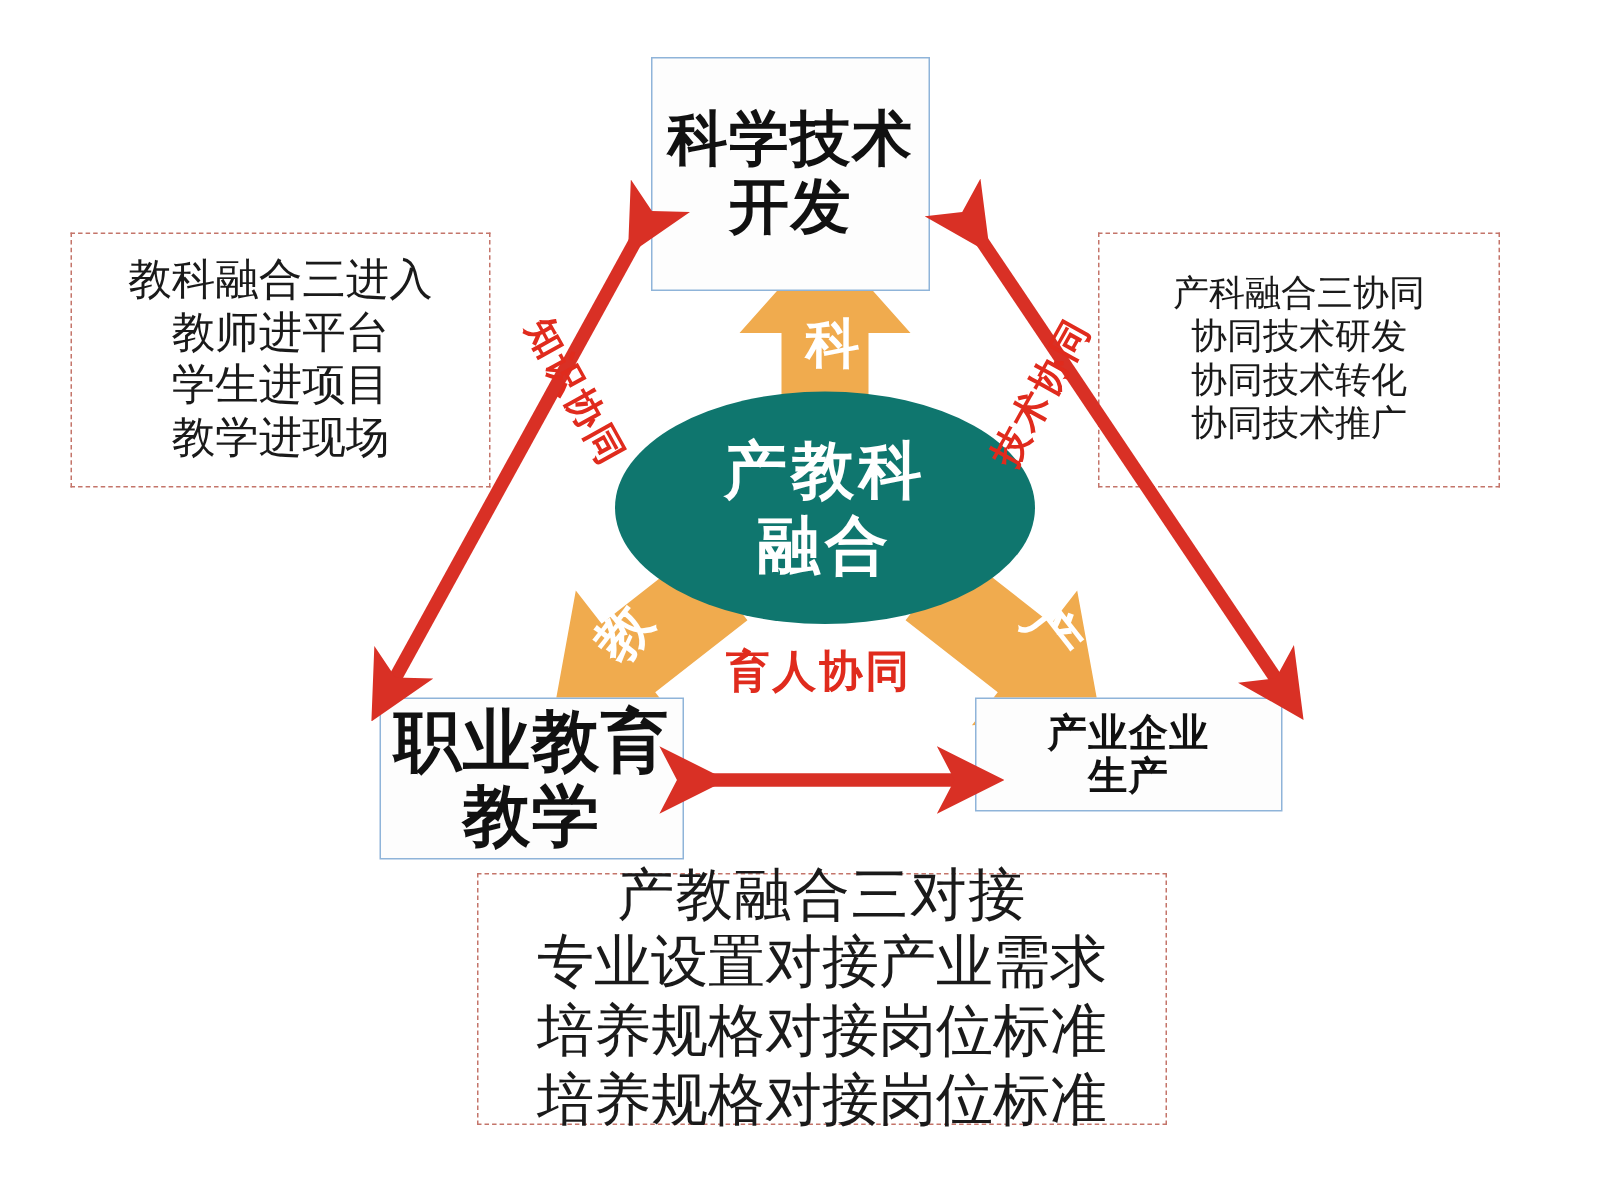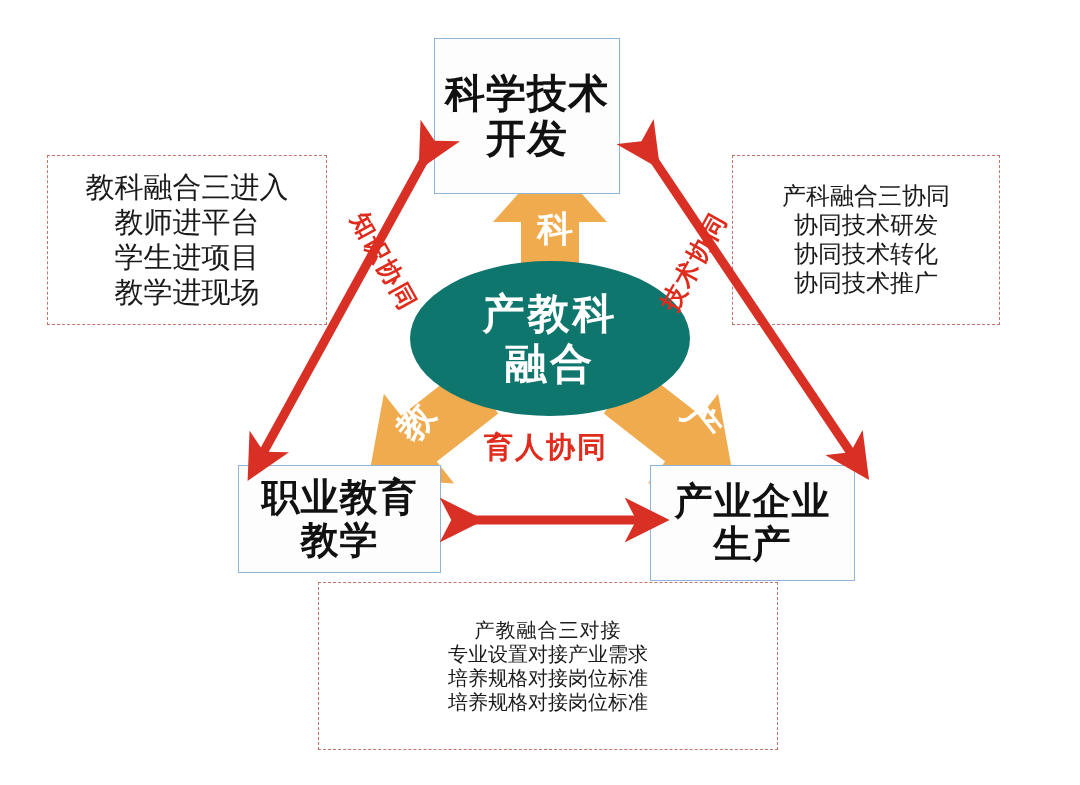--- a/index.html
+++ b/index.html
@@ -22,41 +22,41 @@
     align-items:center;
     justify-content:center;
     color:#111111;
     font-weight:700;
     letter-spacing:1px;
     z-index:6;
   }
   .node .ln{line-height:1.12;white-space:nowrap;}
 
   #node-top{left:434px;top:38px;width:186px;height:156px;font-size:40px;}
-  #node-left{left:238px;top:465px;width:203px;height:108px;font-size:38px;text-align:center;}
-  #node-right{left:650px;top:465px;width:205px;height:116px;font-size:38px;}
+  #node-left{left:253px;top:465px;width:203px;height:108px;font-size:45px;text-align:center;}
+  #node-right{left:650px;top:465px;width:205px;height:76px;font-size:26px;}
 
   
   .dashbox{
     position:absolute;
     box-sizing:border-box;
     border:1.6px dashed #c4756a;
     background:transparent;
     display:flex;
     flex-direction:column;
     align-items:center;
     justify-content:center;
     color:#1a1a1a;
     z-index:5;
   }
   .dashbox .ln{line-height:1.2;white-space:nowrap;}
 
   #box-left{left:47px;top:155px;width:280px;height:170px;font-size:29px;}
   #box-right{left:732px;top:155px;width:268px;height:170px;font-size:24px;}
-  #box-bottom{left:318px;top:582px;width:460px;height:168px;font-size:20px;}
+  #box-bottom{left:318px;top:582px;width:460px;height:168px;font-size:38px;}
   #box-bottom .ln:first-child{letter-spacing:1px;}
 
   
   #center-ellipse{
     position:absolute;
     left:410px;top:261px;width:280px;height:155px;
     border-radius:50%;
     background:#0f766e;
     display:flex;flex-direction:column;
     align-items:center;justify-content:center;

